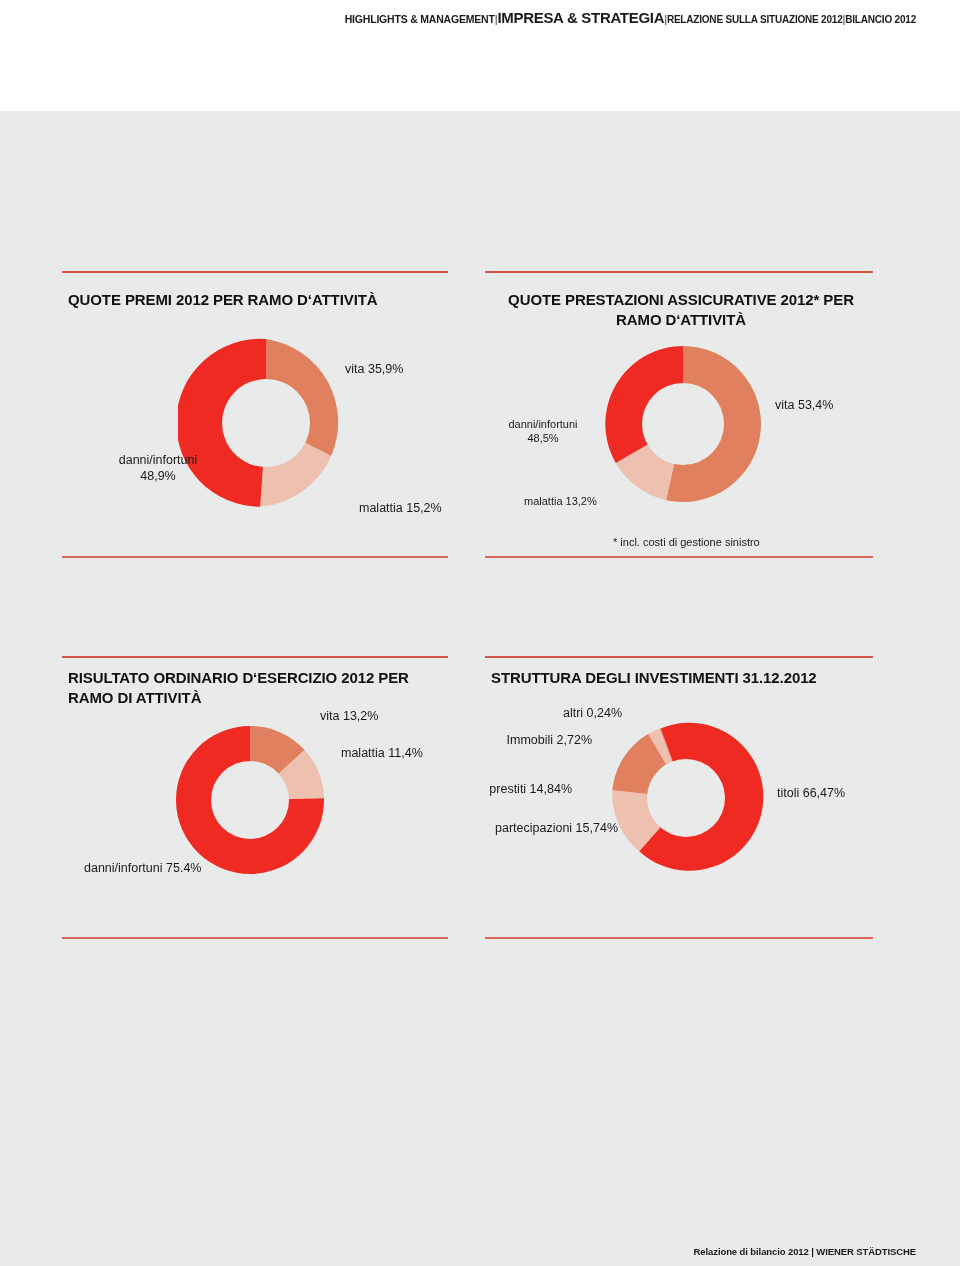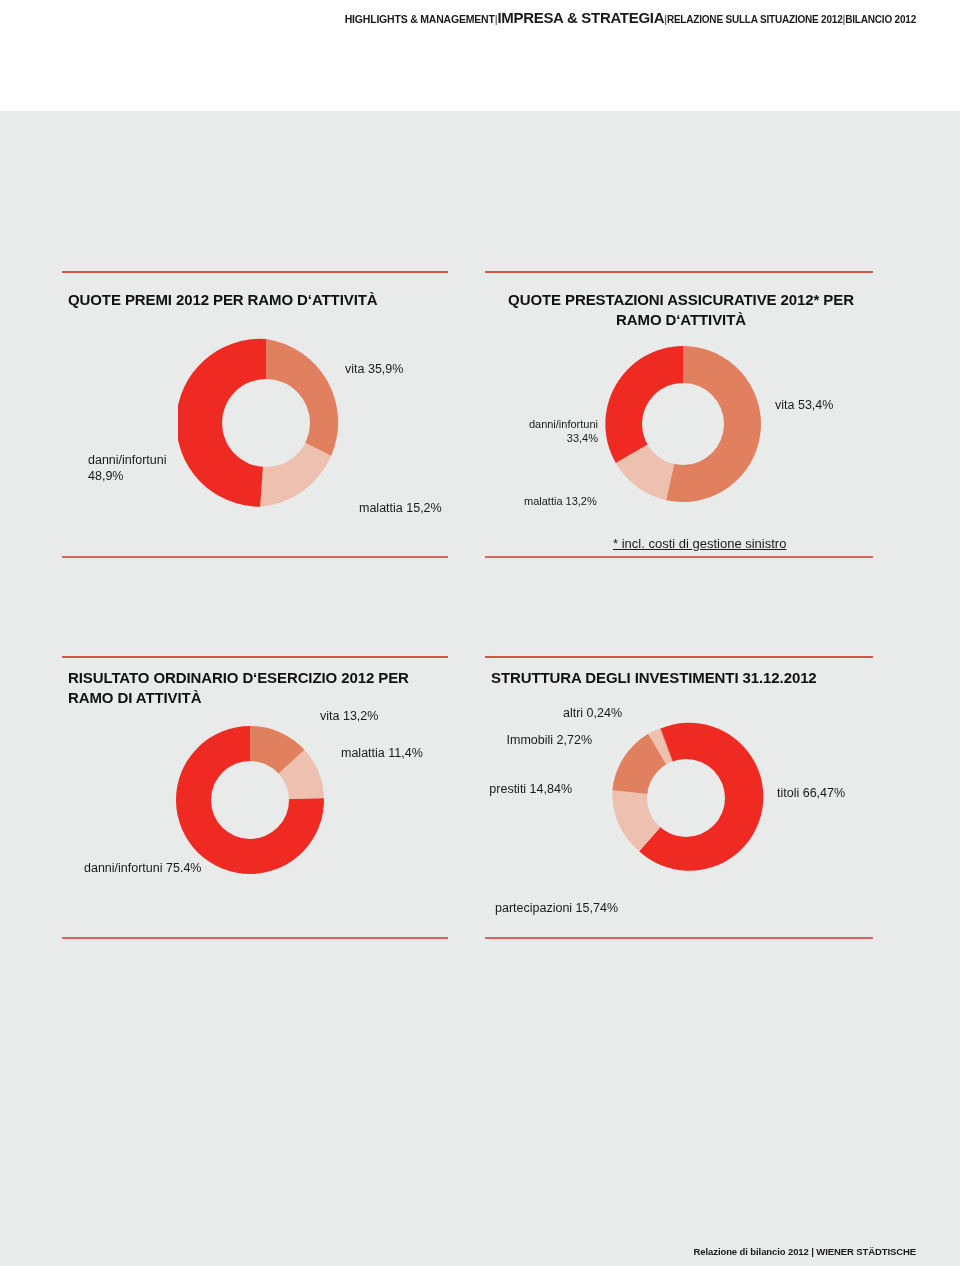--- a/index.html
+++ b/index.html
@@ -87,29 +87,28 @@
 
   
   .clabel {
     position: absolute;
     font-size: 12.5px;
     color: #1a1a1a;
     line-height: 16px;
     white-space: nowrap;
   }
   .clabel.small { font-size: 11px; line-height: 14px; text-align: right; }
-  .clabel.ctr { }
+  .clabel.ctr { text-align: center; }
   .clabel.rgt { text-align: right; }
 
   .footnote {
     position: absolute;
-    font-size: 13px;
-    color: #1a1a1a;
-    white-space: nowrap;
-    text-decoration: underline;
+    font-size: 11px;
+    color: #1a1a1a;
+    white-space: nowrap;
   }
 
   svg { display: block; }
   .donut-wrap { position: absolute; }
 </style>
 </head>
 <body>
 
 <div id="page">
 
@@ -155,21 +154,21 @@
       <path d="M 82 82 L 65.00 158.13 A 78 78 0 0 1 14.78 120.99 Z" fill="#edc0af"></path>
 
       <path d="M 82 82 L 14.78 120.99 A 78 78 0 0 1 82 4 Z" fill="#ee2a22"></path>
       <circle cx="82" cy="82" r="41" fill="#e9ebea"></circle>
     </svg>
   </div>
 
   <div class="clabel" style="left:775px; top:397px;">vita 53,4%</div>
   <div class="clabel small ctr" style="left:488px; top:417px; width:110px;">
     <div>danni/infortuni</div>
-    <div>33,4%</div>
+    <div>48,5%</div>
   </div>
   <div class="clabel small" style="left:524px; top:494px;">malattia 13,2%</div>
 
   <div class="footnote" style="left:613px; top:536px;">* incl. costi di gestione sinistro</div>
 
   <div class="rule thin" style="left:485px; top:556px; width:388px;"></div>
 
   <div class="rule" style="left:62px; top:656px; width:386px;"></div>
   <div class="panel-title" style="left:68px; top:668px; width:360px;">RISULTATO ORDINARIO D‘ESERCIZIO 2012 PER RAMO DI ATTIVITÀ</div>
 
@@ -207,19 +206,19 @@
 
       <path d="M 78 78 L 51.71 8.78 A 74 74 0 0 1 52.69 8.53 Z" fill="#e0805e"></path>
       <circle cx="78" cy="78" r="39" fill="#e9ebea"></circle>
     </svg>
   </div>
 
   <div class="clabel" style="left:777px; top:785px;">titoli 66,47%</div>
   <div class="clabel rgt" style="left:490px; top:705px; width:132px;">altri 0,24%</div>
   <div class="clabel rgt" style="left:470px; top:732px; width:122px;">Immobili 2,72%</div>
   <div class="clabel rgt" style="left:460px; top:781px; width:112px;">prestiti 14,84%</div>
-  <div class="clabel rgt" style="left:450px; top:900px; width:168px;">partecipazioni 15,74%</div>
+  <div class="clabel rgt" style="left:450px; top:820px; width:168px;">partecipazioni 15,74%</div>
 
   <div class="rule thin" style="left:485px; top:937px; width:388px;"></div>
 
   <div class="footer">Relazione di bilancio 2012 | WIENER STÄDTISCHE</div>
 
 </div>
 
 </body></html>

